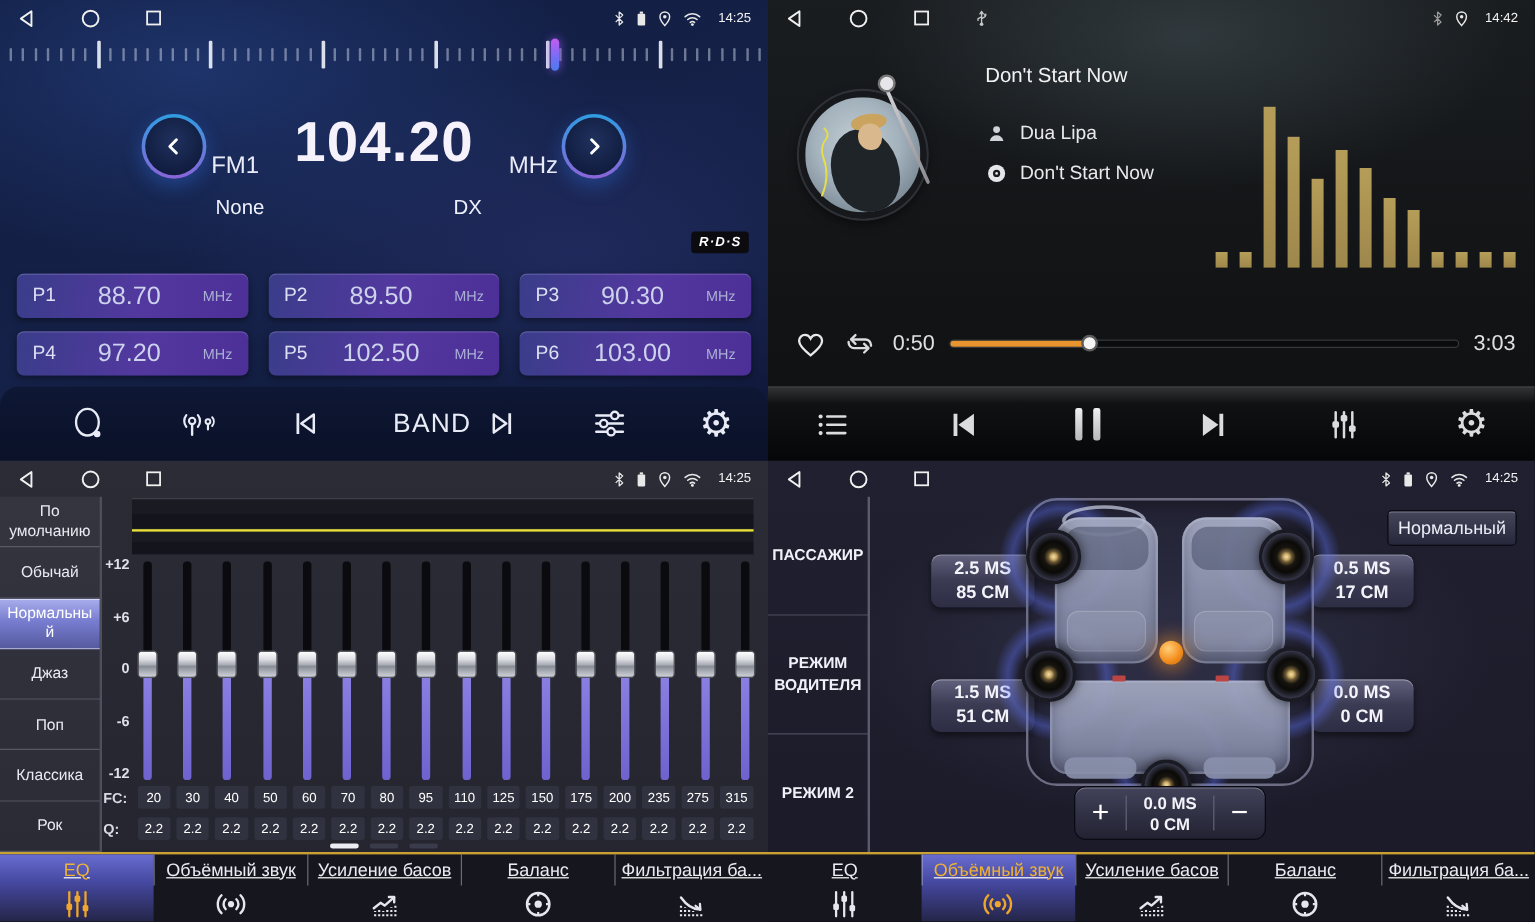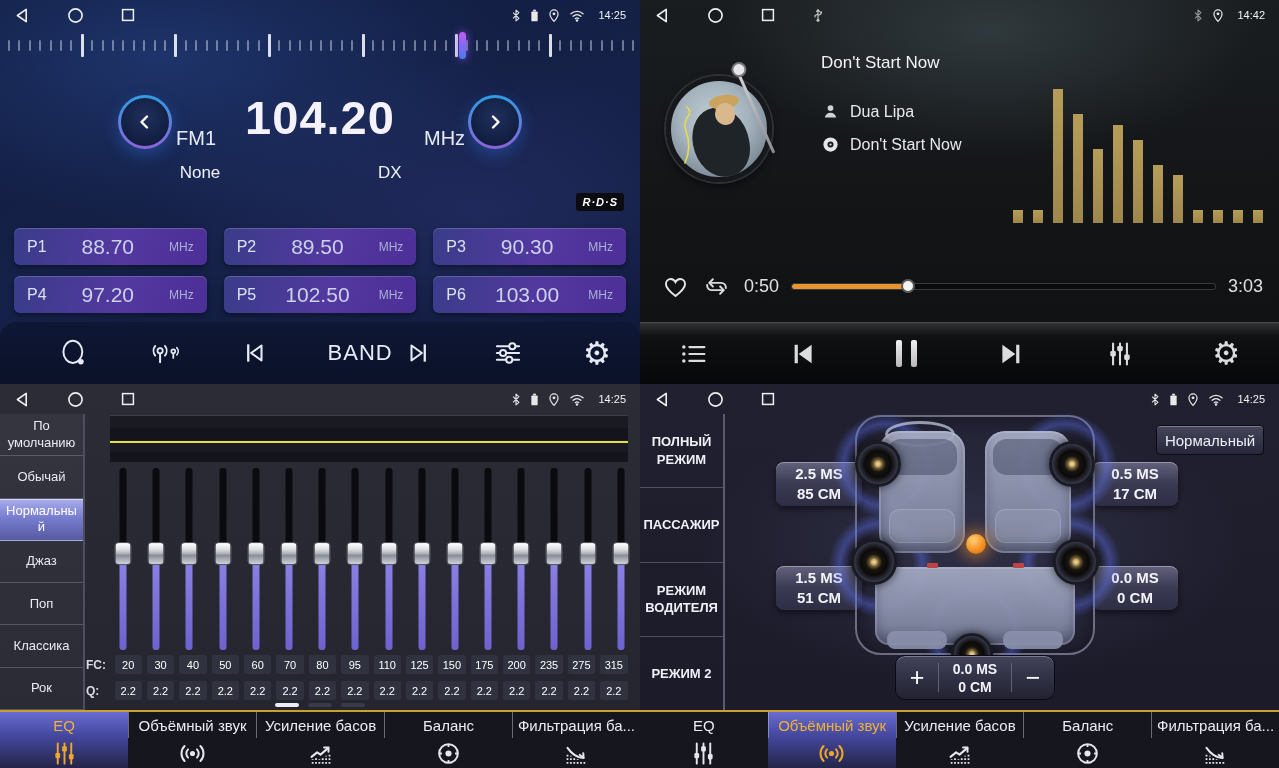--- a/index.html
+++ b/index.html
@@ -96,21 +96,21 @@
            background:#f4f4f4; border:2px solid #5a5a5a; transform:translate(-50%,-50%); cursor:pointer; }
   .ptool { position:absolute; left:0; right:0; bottom:0; height:62px;
            background:linear-gradient(180deg,#303234 0%, #101112 22%, #060708 100%);
            border-top:1px solid #4a4c50; display:flex; align-items:center;
            justify-content:space-around; color:#dcdcde; }
   .pause { display:flex; gap:9px; cursor:pointer; }
   .pause i { width:6px; height:27px; background:linear-gradient(180deg,#f0f0f0,#b8b8bc); border-radius:2px; }
 
   
   .tabbar { position:absolute; left:0; right:0; bottom:0; height:58px; background:#15161e;
-            border-top:2px solid #c9a133; display:flex; z-index:6; }
+            border-top:2px solid #c9a133; display:flex; z-index:6;text-decoration:underline; }
   .tab { width:20%; display:flex; flex-direction:column; cursor:pointer; }
   .tab-label { height:26px; display:flex; align-items:center; justify-content:center;
                font-size:15px; color:#ecebf2; white-space:nowrap; overflow:hidden; }
   .tab + .tab .tab-label { border-left:1px solid rgba(210,210,225,.45); }
   .tab-icon { flex:1; display:flex; align-items:center; justify-content:center; color:#e6e6ee; }
   .tab.active { background:linear-gradient(180deg,#686cd0 0%, #45489f 42%, #242548 100%); }
   .tab.active .tab-label { color:#f0b232; }
   .tab.active .tab-icon { color:#f0a62a; }
 
   
@@ -616,20 +616,27 @@
         <div class="eq-item">Джаз</div>
         <div class="eq-item">Поп</div>
         <div class="eq-item">Классика</div>
         <div class="eq-item">Рок</div>
       </div>
 
     <div class="eq-graph">
       <div class="eq-curve"></div>
     </div>
 
+    <div class="eq-scale">
+        <span>+12</span>
+        <span>+6</span>
+        <span>0</span>
+        <span>-6</span>
+        <span>-12</span>
+      </div>
     <div class="eq-sliders">
         <div class="band">
           <div class="trk-t"></div>
           <div class="trk-b"></div>
           <div class="hndl"></div>
         </div>
         <div class="band">
           <div class="trk-t"></div>
           <div class="trk-b"></div>
           <div class="hndl"></div>
@@ -854,21 +861,20 @@
             <svg width="16" height="13" viewBox="0 0 16 14">
               <path d="M1.5 5.2a9.5 9.5 0 0 1 13 0M3.8 7.8a6.2 6.2 0 0 1 8.4 0M6.1 10.4a3 3 0 0 1 3.8 0" fill="none" stroke="#e8e8e8" stroke-width="1.4" stroke-linecap="round"></path>
               <circle cx="8" cy="12.4" r="1.3" fill="#e8e8e8"></circle>
             </svg>
           </span>
         <span class="stime">14:25</span>
       </div>
     </div>
 
     <div class="dmenu">
-        <div class="ditem">ПОЛНЫЙ РЕЖИМ</div>
         <div class="ditem">ПАССАЖИР</div>
         <div class="ditem">РЕЖИМ ВОДИТЕЛЯ</div>
         <div class="ditem">РЕЖИМ 2</div>
       </div>
 
     <div class="dprofile">Нормальный</div>
 
     <div class="vbtn" style="left:136px; top:78px;">
       <span>2.5 MS</span>
       <span>85 CM</span>

